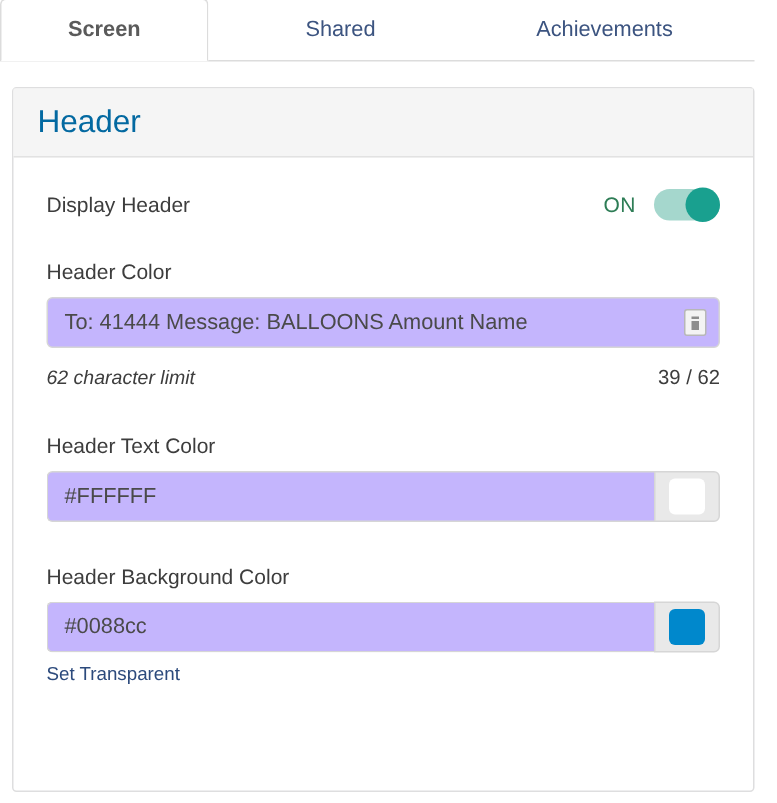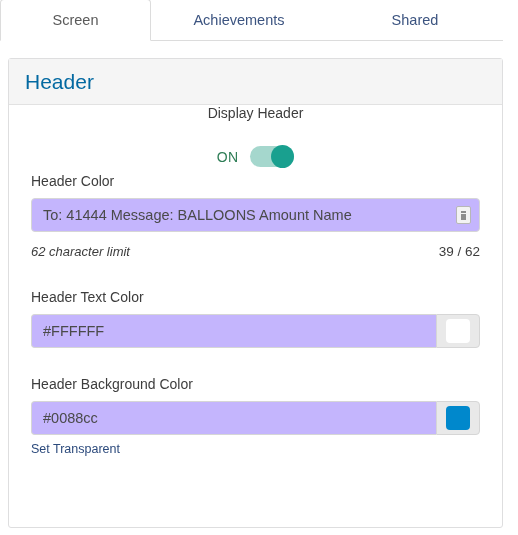--- a/index.html
+++ b/index.html
@@ -32,21 +32,21 @@
     line-height: 40px;
     text-align: center;
     font-size: 14.5px;
     color: #3c5480;
     box-sizing: border-box;
     border: 1px solid transparent;
     border-bottom: none;
     cursor: pointer;
     user-select: none;
   }
-  .tab.w1 { width: 151px; }
+  .tab.w1 { width: 139px; font-weight: bold; }
   .tab.w2 { width: 176px; }
   .tab.w3 { width: 176px; }
   .tab.active {
     background: #ffffff;
     border: 1px solid #dcdcdc;
     border-bottom: 1px solid #ffffff;
     border-top-left-radius: 4px;
     border-top-right-radius: 4px;
     color: #5a5a5a;
     margin-bottom: -1px;
@@ -83,21 +83,20 @@
     padding: 0 22px;
     box-sizing: border-box;
   }
 
   
   .row-toggle {
     height: 62px;
     display: flex;
     align-items: center;
     justify-content: space-between;
-    flex-direction: column;
   }
   .field-label {
     font-size: 14px;
     color: #3d3d3d;
   }
   .toggle-wrap {
     display: flex;
     align-items: center;
     gap: 12px;
   }
@@ -237,25 +236,25 @@
   .spacer-24 { height: 24px; }
   .spacer-22 { height: 22px; }
 </style>
 </head>
 <body>
 
 <div class="tabs">
   <div class="tab w1 active">
     <span>Screen</span>
   </div>
+  <div class="tab w3">
+    <span>Shared</span>
+  </div>
   <div class="tab w2">
     <span>Achievements</span>
-  </div>
-  <div class="tab w3">
-    <span>Shared</span>
   </div>
 </div>
 
 <div class="panel">
 
   <div class="panel-head">
     <div class="panel-title">Header</div>
   </div>
 
   <div class="panel-body">

